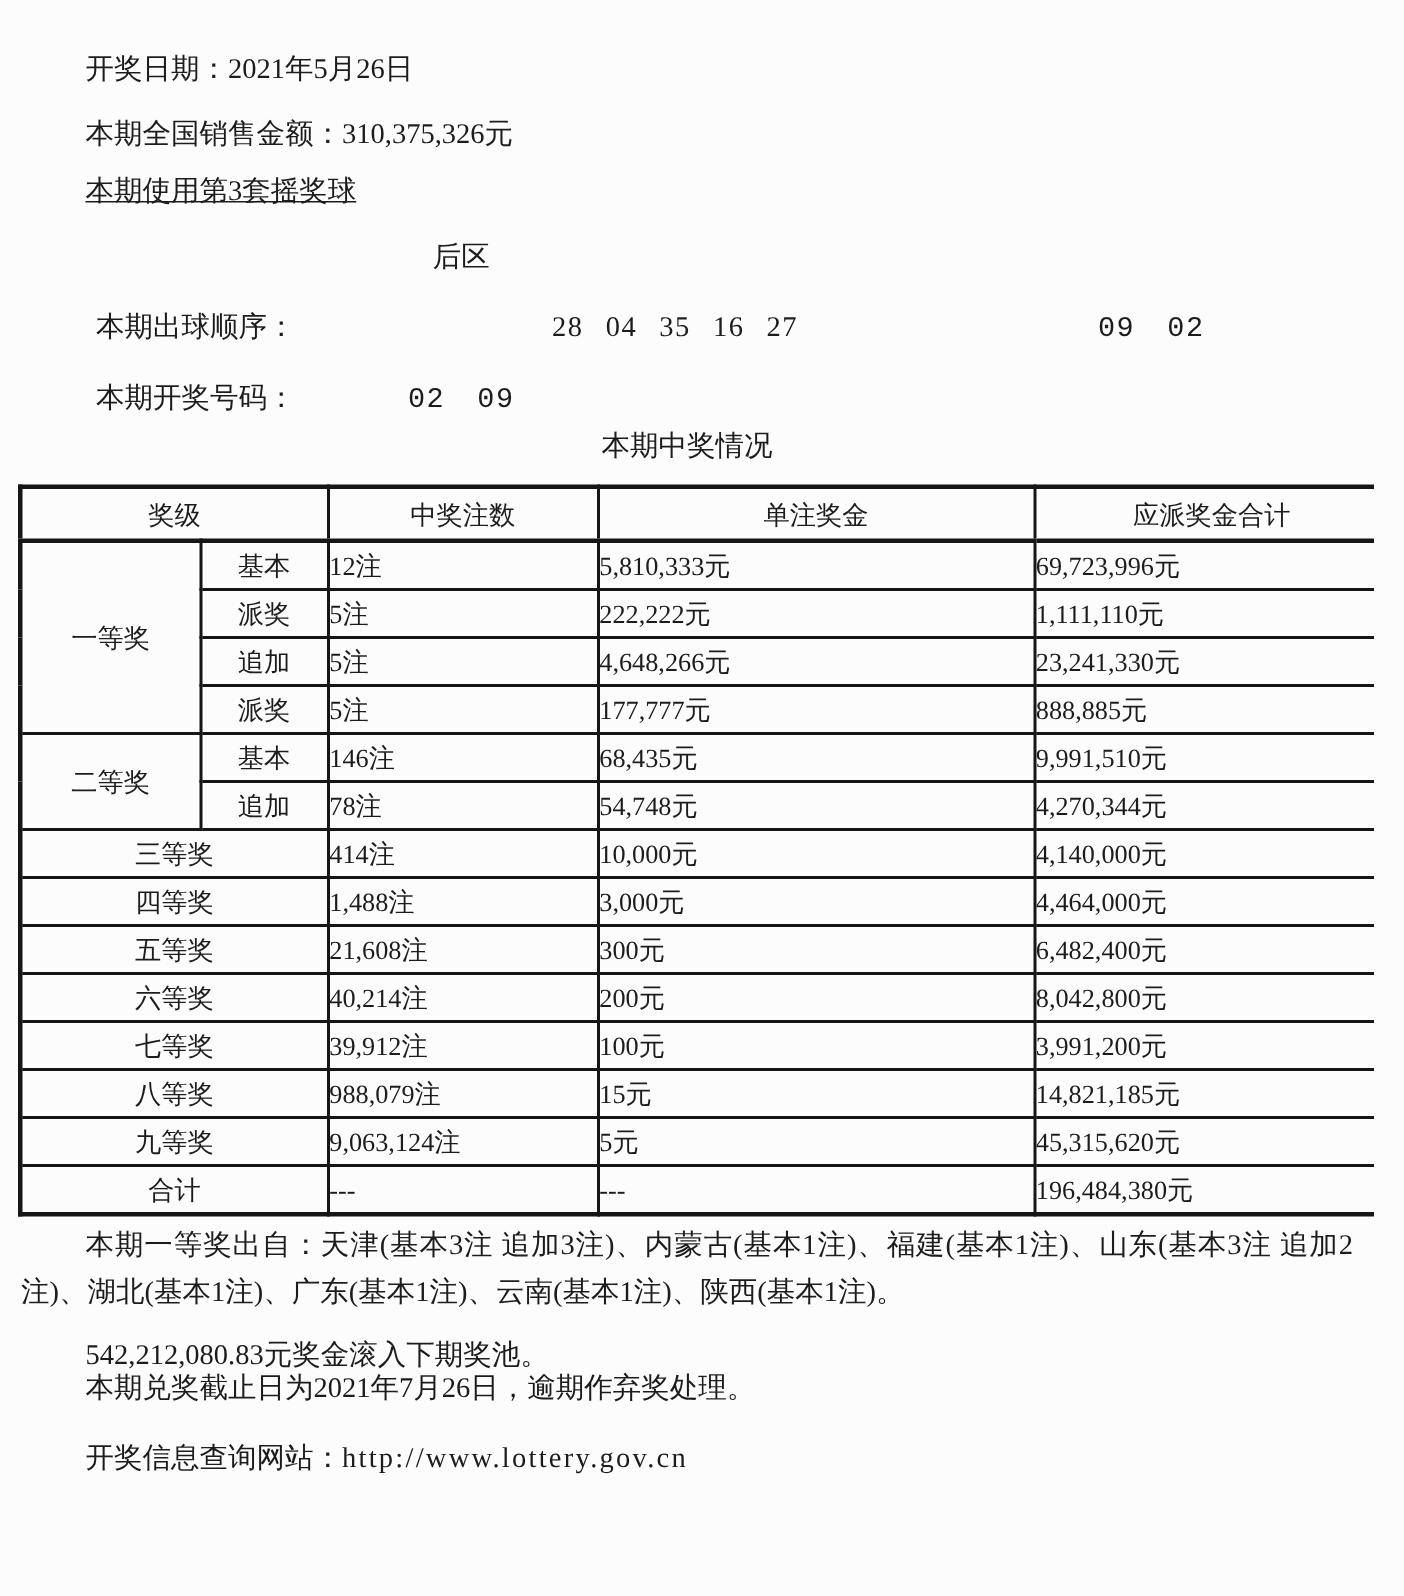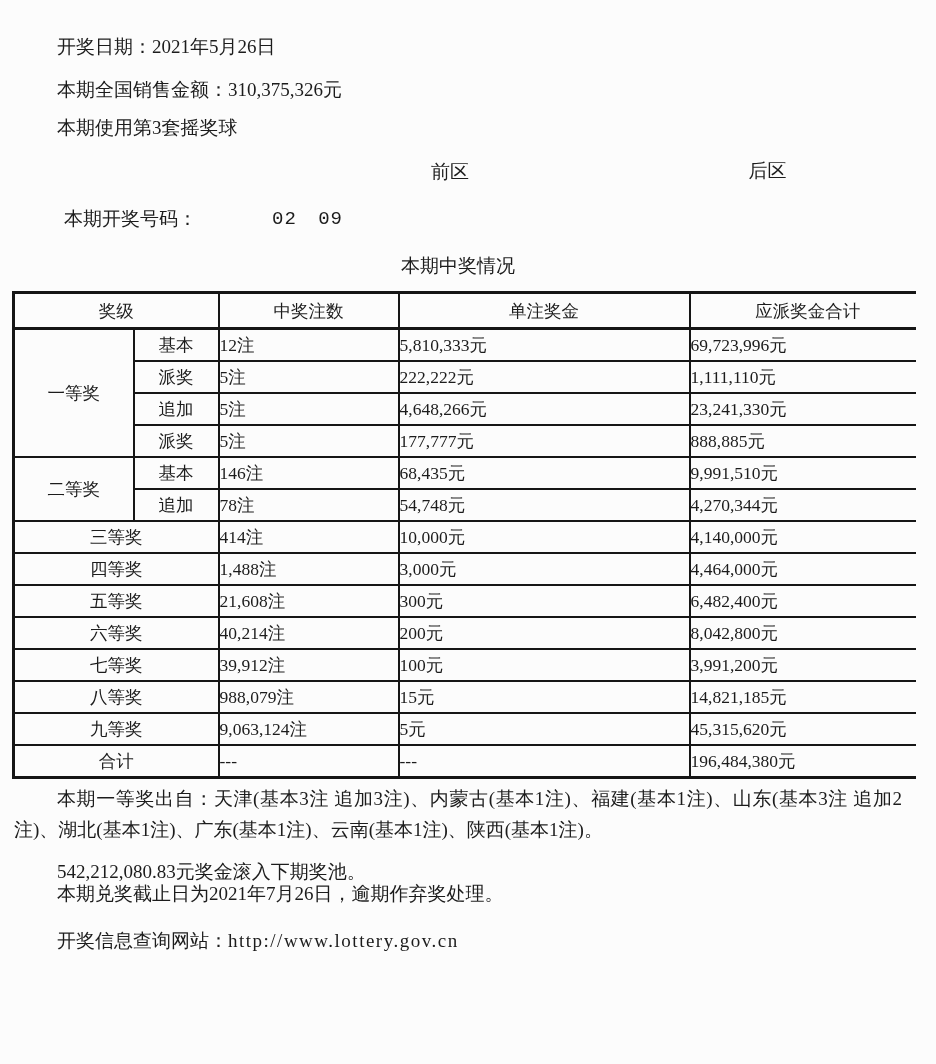--- a/index.html
+++ b/index.html
@@ -9,31 +9,31 @@
     color:#1c1c1c;
     font-family:"Liberation Serif","DejaVu Serif",serif;
     font-size:19px;
     -webkit-font-smoothing:antialiased;
   }
   .doc { position:relative; width:916px; height:1064px; overflow:hidden; }
 
   .line { margin-left:57px; line-height:22px; }
   .l1 { padding-top:36px; }
   .l2 { margin-top:21px; }
-  .l3 { margin-top:16px; }
+  .l3 { margin-top:16px;text-decoration:underline; }
 
   .zone-row { display:flex; line-height:22px; }
   .zone-row .c1 { width:220px; padding-left:64px; box-sizing:border-box; }
   .zone-row .c2 { width:460px; text-align:center; }
   .zone-row .c3 { width:175px; text-align:center;font-family:Liberation Mono, monospace; }
   .zhead { margin-top:22px; }
   .znums { margin-top:25px; }
   .numgrp { word-spacing:9px; letter-spacing:1px; }
 
-  .tbl-title { margin-top:25px; text-align:center; line-height:22px; }
+  .tbl-title { margin-top:10px; text-align:center; line-height:22px; }
 
   table.prize {
     border-collapse:collapse; table-layout:fixed;
     width:913px; margin:14px 0 0 12px;
     font-size:17.5px;
     border:3px solid #161616;
   }
   table.prize th, table.prize td {
     border:2px solid #161616;
     padding:0; vertical-align:middle;
@@ -62,24 +62,28 @@
 <body>
 
 <div class="doc">
 
   <div class="line l1">开奖日期：2021年5月26日</div>
   <div class="line l2">本期全国销售金额：310,375,326元</div>
   <div class="line l3">本期使用第3套摇奖球</div>
 
   <div class="zone-row zhead">
     <div class="c1"></div>
-    <div class="c2">前区</div>
     <div class="c3">后区</div>
   </div>
 
+  <div class="zone-row znums">
+    <div class="c1">本期出球顺序：</div>
+    <div class="c2 numgrp">28 04 35 16 27</div>
+    <div class="c3 numgrp">09 02</div>
+  </div>
 
   <div class="zone-row znums">
     <div class="c1">本期开奖号码：</div>
     <div class="c3 numgrp">02 09</div>
   </div>
 
   <div class="tbl-title">本期中奖情况</div>
 
   <table class="prize">
     <colgroup>

